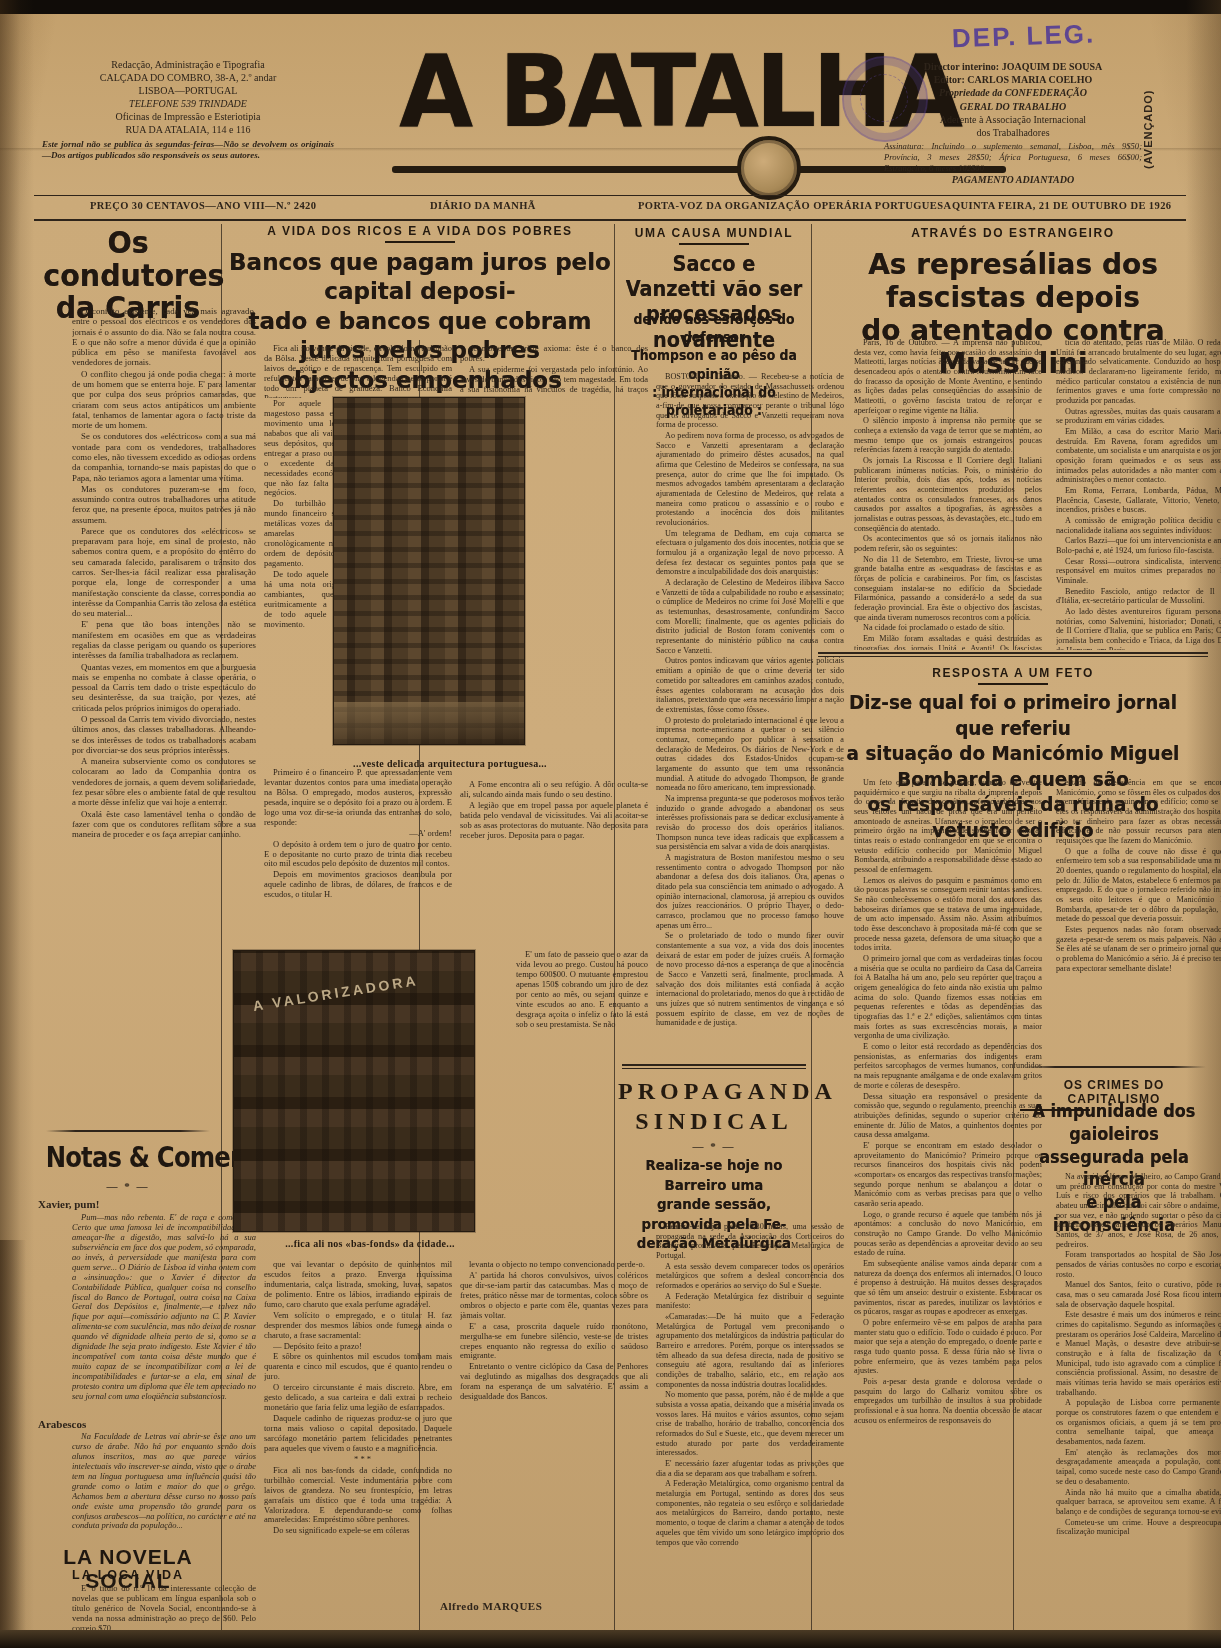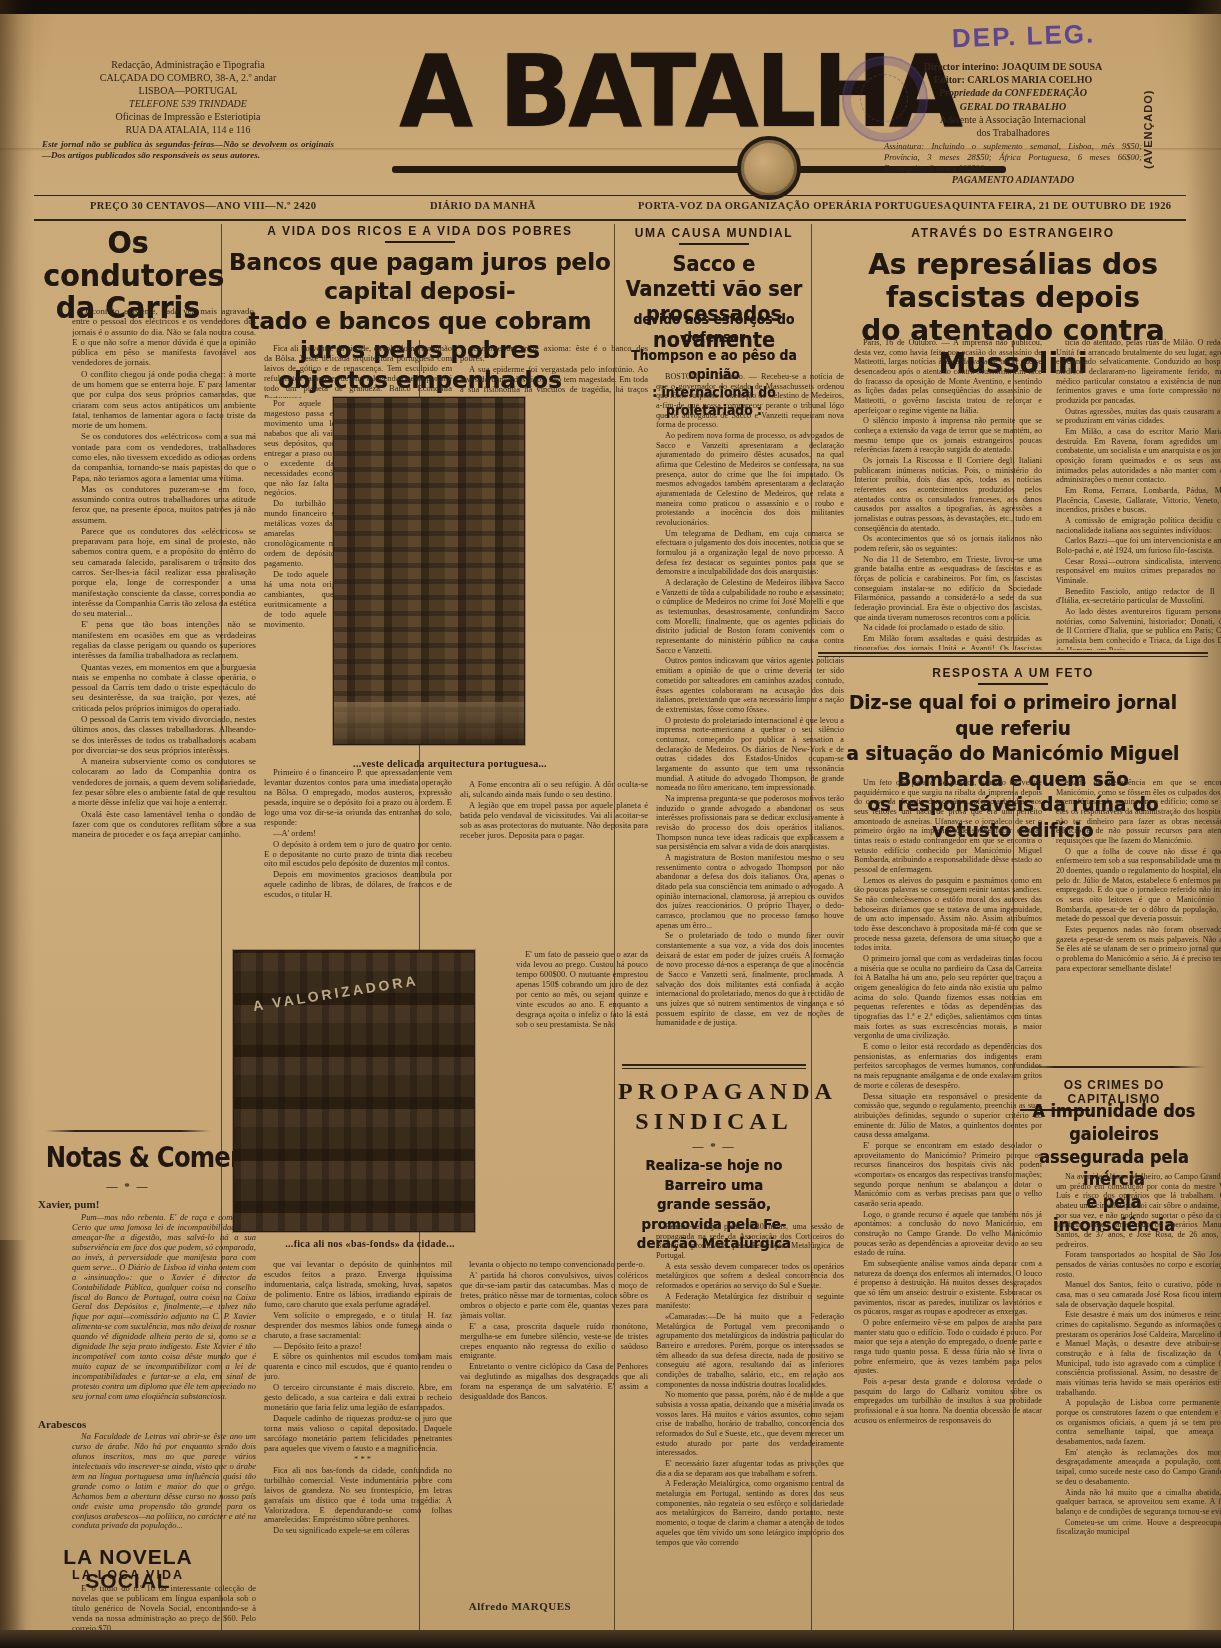--- a/index.html
+++ b/index.html
@@ -56,21 +56,21 @@
 
   
   .body-col{overflow:hidden;text-align:justify;color:#2f251a;margin-left:36px;}
   .body-col p{margin:0 0 1px 0;text-indent:9px;}
   .fs88{font-size:8.8px;line-height:1.17;}
   .fs85{font-size:8.5px;line-height:1.17;}
   .fs82{font-size:8.2px;line-height:1.18;}
   .ital p{font-style:italic;}
   .subhd{font-weight:bold;font-size:11px;}
   .caption{font-weight:bold;font-size:10px;letter-spacing:.3px;color:#241a10;text-align:center;white-space:nowrap;}
-  .sig{font-weight:bold;font-size:11px;letter-spacing:.5px;text-align:center;}
+  .sig{font-weight:bold;font-size:11px;letter-spacing:.5px;text-align:left;}
 
   .vrule{width:1px;background:rgba(46,36,26,.75);}
   .orn{height:2px;background:linear-gradient(90deg,rgba(46,36,26,0),#2e241a 18%,#2e241a 82%,rgba(46,36,26,0));}
   .orn-star{text-align:center;font-size:11px;font-weight:bold;color:#2e241a;letter-spacing:2px;}
   .dbl{border-top:2px solid #2e241a;border-bottom:1px solid #2e241a;height:2px;}
 
   
   .photo{border:1px solid #241a10;box-shadow:0 0 0 1px rgba(36,26,16,.3);}
   .photo1{background:
       repeating-linear-gradient(0deg, rgba(25,18,11,.38) 0 5px, rgba(0,0,0,0) 5px 16px),
@@ -196,21 +196,21 @@
   <div class="abs body-col fs85" style="left:228px;top:344px;width:188px;height:54px">
       <p>Fica ali no ventre da cidade, envolvido no turbilhão da Bôlsa. Veste delicada arquitectura portuguesa com laivos de gótico e de renascença. Tem esculpido em refulgentes caracteres de oiro a legenda que só por si é todo um planeta de grandeza: Banco Economia Portuguesa.</p>
     </div>
   <div class="abs body-col fs85" style="left:228px;top:399px;width:100px;height:360px">
       <p>Por aquele labirinto magestoso passa em febril movimento uma legião de nababos que ali vai fazer os seus depósitos, que ali vai entregar a praso ou à ordem o excedente das suas necessidades económicas, o que não faz falta aos seus negócios.</p>
       <p>Do turbilhão daquele mundo financeiro soltam-se metálicas vozes das chapas amarelas que cronològicamente marcam a ordem de depósito ou de pagamento.</p>
       <p>De todo aquele ambiente há uma nota original de cambiantes, que fixa euritmicamente a dinâmica de todo aquele estranho movimento.</p>
     </div>
   <div class="abs body-col fs85" style="left:228px;top:768px;width:188px;height:178px">
       <p>Primeiro é o financeiro P. que apressadamente vem levantar duzentos contos para uma imediata operação na Bôlsa. O empregado, modos austeros, expressão pesada, inquire se o depósito foi a prazo ou à ordem. E logo uma voz dir-se-ia oriunda das entranhas do solo, responde:</p>
-      <p style="text-align: left;">—A' ordem!</p>
+      <p style="text-align: right;">—A' ordem!</p>
       <p>O depósito à ordem tem o juro de quatro por cento. E o depositante no curto prazo de trinta dias recebeu oito mil escudos pelo depósito de duzentos mil contos.</p>
       <p>Depois em movimentos graciosos deambula por aquele cadinho de libras, de dólares, de francos e de escudos, o titular H.</p>
     </div>
 
   <div class="abs body-col fs85" style="left:424px;top:344px;width:188px;height:52px">
       <p>de morte um triste axioma: êste é o banco dos pobres.</p>
       <p>A sua epiderme foi vergastada pelo infortúnio. Ao invés do banco dos ricos, não tem magestade. Em toda a sua fisionomia há vínculos de tragédia, há traços fundos de miséria.</p>
     </div>
 
   <div class="abs photo photo1" style="left:333px;top:397px;width:190px;height:346px"></div>

